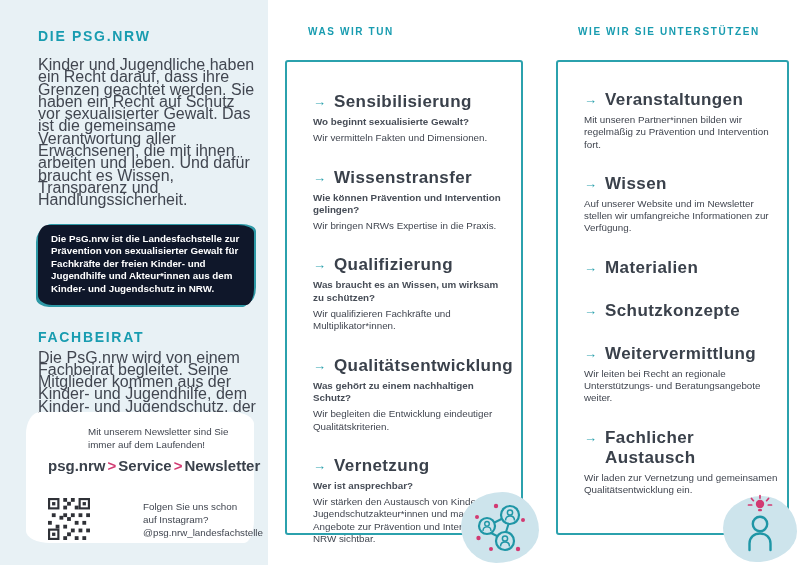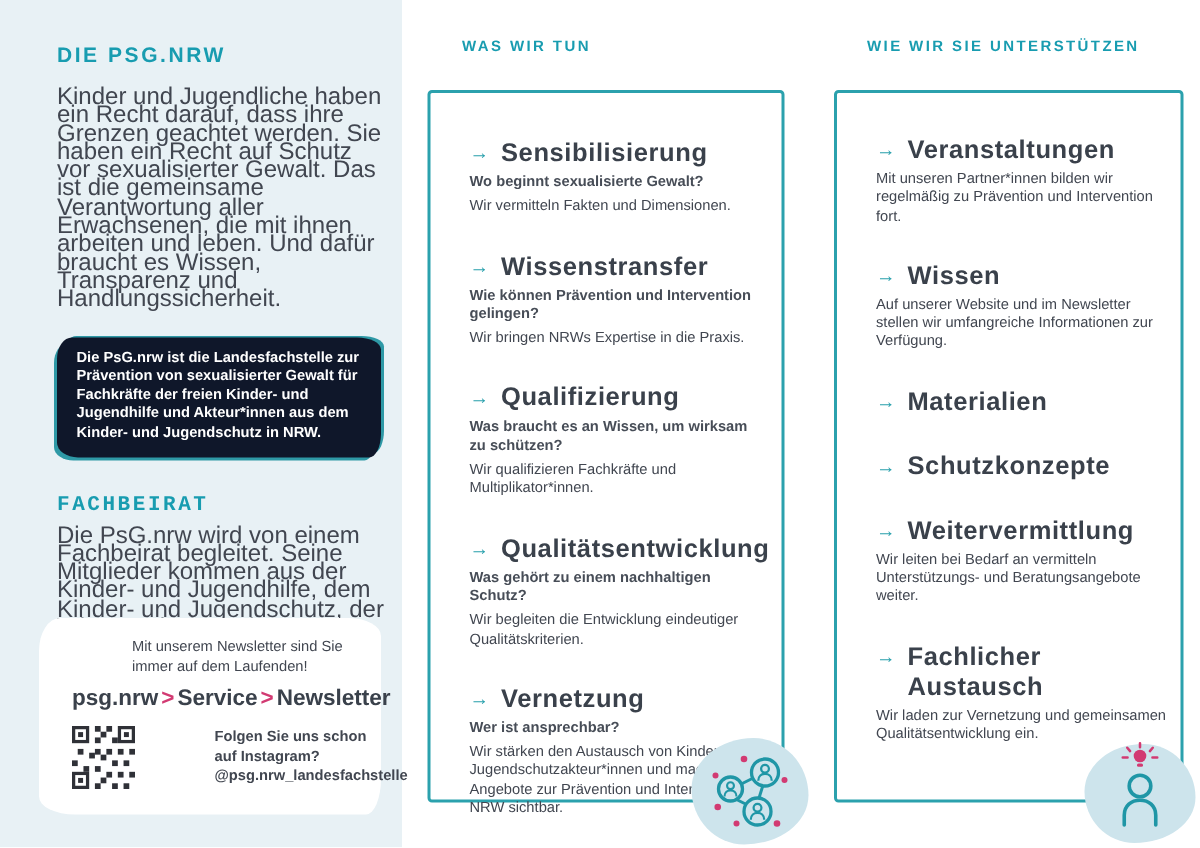--- a/index.html
+++ b/index.html
@@ -12,31 +12,31 @@
   .left-inner { padding: 28px 14px 0 38px; }
   .kicker { font-size: 14px; font-weight: 700; letter-spacing: 1.7px; color: #189cb0; }
   .body-text { margin-top: 15px; width: 218px; font-size: 16px; line-height: 12.3px; color: #414650; }
   .highlight-box {
     margin: 18px 0 0 0; width: 216px; padding: 8px 13px 9px 13px;
     background: #0f172a; color: #ffffff; font-weight: 700;
     font-size: 9.8px; line-height: 12.6px;
     border-radius: 10px 16px 8px 14px / 14px 8px 16px 10px;
     box-shadow: -3px 3px 0 -1px #2e99a6, 3px -2px 0 -1px #2e99a6;
   }
-  .fachbeirat-h { margin-top: 24px; font-family: Liberation Mono, monospace; }
+  .fachbeirat-h { margin-top: 24px; }
   .fachbeirat-t { margin-top: 7px; }
   .newsletter-box {
     position: absolute; left: 26px; top: 412px; width: 228px; height: 131px;
     background: #ffffff; padding: 14px 10px 0 22px;
     border-radius: 14px 22px 10px 24px / 22px 12px 24px 12px;
   }
   .nl-line { font-size: 9.8px; line-height: 12.8px; color: #414650; padding-left: 40px; }
   .nl-path { margin-top: 5px; font-size: 15px; font-weight: 700; color: #3a414b; }
   .nl-sep { color: #d23a72; font-weight: 700; padding: 0 2px; }
-  .insta-row { display: flex; margin-top: 10px; align-items: center; font-weight: bold; }
+  .insta-row { display: flex; margin-top: 24px; align-items: flex-end; }
   .qr { width: 42px; height: 42px; flex: 0 0 auto; }
   .insta-col { margin-left: 13px; padding-top: 2px; }
 
   
   .col-heading { position: absolute; top: 26px; font-size: 10px; font-weight: 700; letter-spacing: 1.6px; color: #189cb0; }
   .heading-mid { left: 308px; }
   .heading-right { left: 578px; }
   .teal-box { position: absolute; top: 60px; border: 2px solid #2ba1ad; border-radius: 3px; background: #ffffff; }
   .box-mid { left: 285px; width: 238px; height: 475px; padding: 30px 12px 0 26px; }
   .box-right { left: 556px; width: 233px; height: 475px; padding: 28px 12px 0 26px; }
@@ -206,21 +206,21 @@
           <span class="arrow">→</span>
           <span class="item-title">Schutzkonzepte</span>
         </div>
       </div>
 
       <div class="item">
         <div class="item-title-row">
           <span class="arrow">→</span>
           <span class="item-title">Weitervermittlung</span>
         </div>
-        <div class="t">Wir leiten bei Bedarf an vermitteln Unterstützungs- und Beratungsangebote weiter.</div>
+        <div class="t">Wir leiten bei Recht an regionale Unterstützungs- und Beratungsangebote weiter.</div>
       </div>
 
       <div class="item">
         <div class="item-title-row">
           <span class="arrow">→</span>
           <span class="item-title">Fachlicher Austausch</span>
         </div>
         <div class="t">Wir laden zur Vernetzung und gemeinsamen Qualitätsentwicklung ein.</div>
       </div>
 

